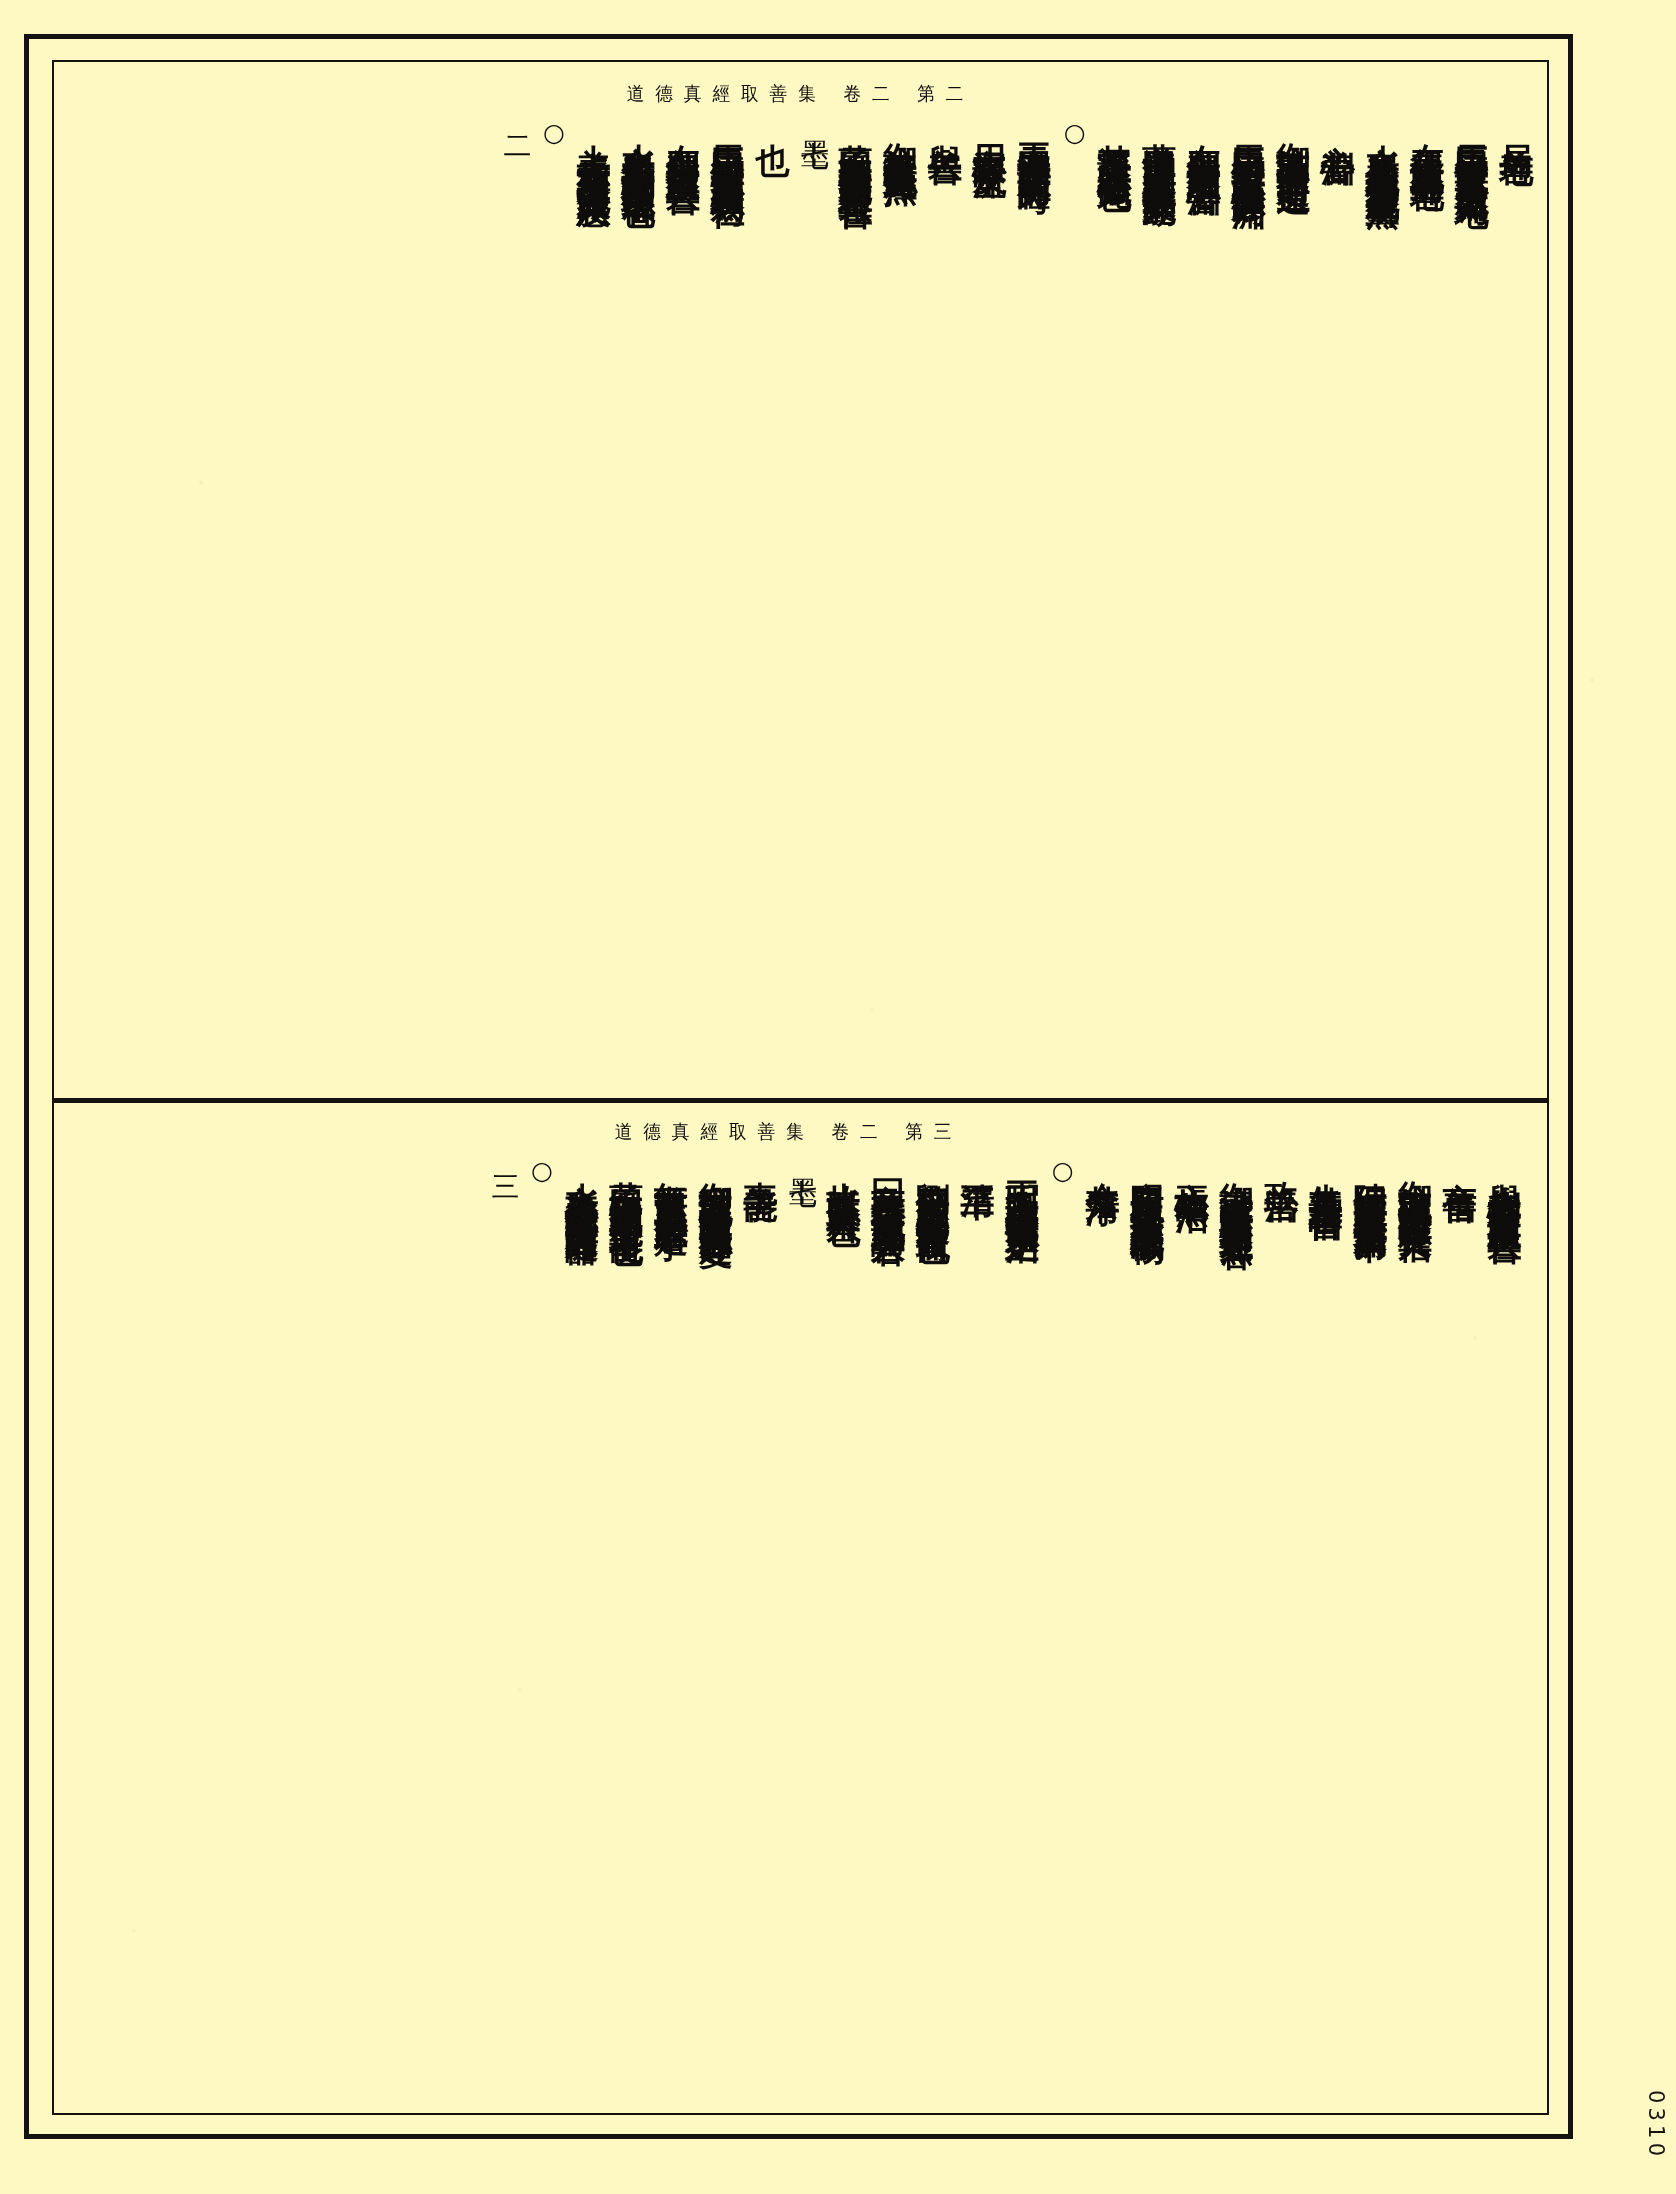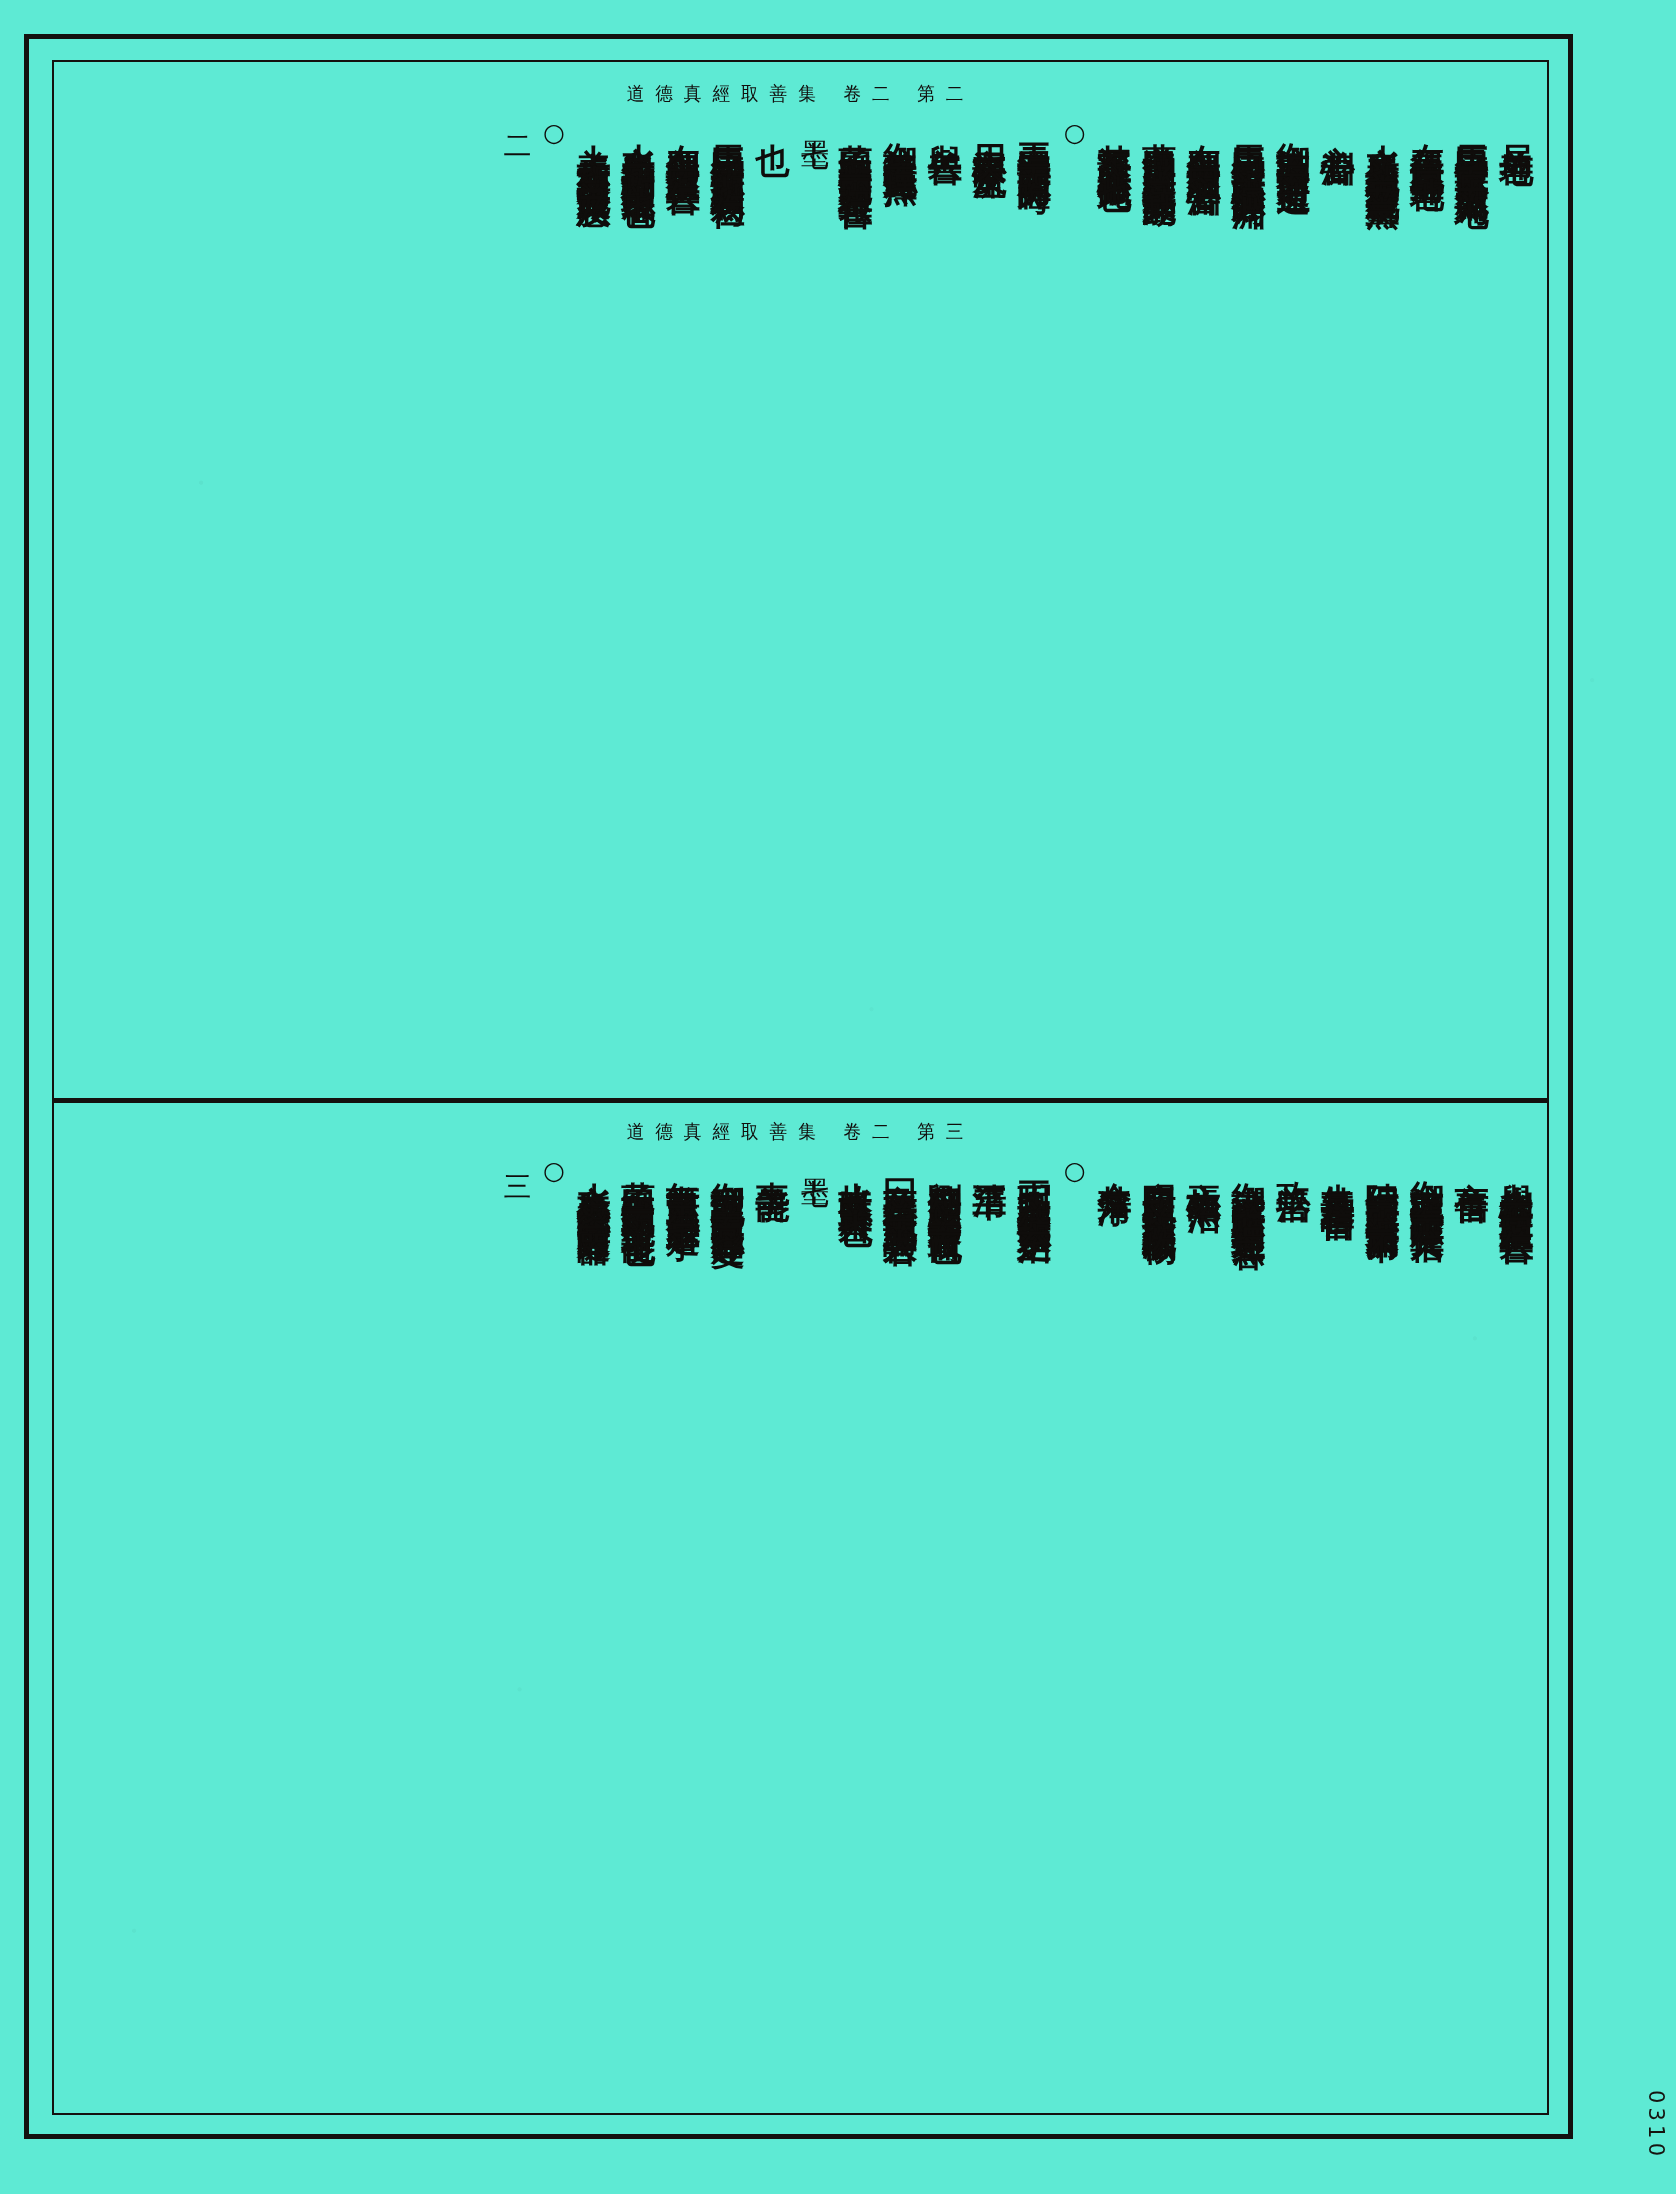--- a/index.html
+++ b/index.html
@@ -14,21 +14,21 @@
     position: relative;
     overflow: hidden;
   }
 
   
   .page {
     position: absolute;
     left: 0; top: 0;
     width: 1676px;
     height: 2194px;
-    background: #5eead4;
+    background: #fef9c3;
   }
 
   
   .scan-noise {
     position: absolute;
     left: 0; top: 0; right: 0; bottom: 0;
     background:
       radial-gradient(circle at 12% 22%, rgba(0,0,0,0.035) 0 1.7px, transparent 2.5px),
       radial-gradient(circle at 67% 9%, rgba(0,0,0,0.03) 0 1.7px, transparent 2.5px),
       radial-gradient(circle at 88% 61%, rgba(0,0,0,0.03) 0 1.7px, transparent 2.5px),
@@ -67,21 +67,21 @@
     height: 0;
     border-top: 5px solid #14110f;
   }
 
   
   .half {
     position: absolute;
     box-sizing: border-box;
   }
   .half.top    { left: 62px; top: 70px;   width: 1477px; height: 1024px; }
-  .half.bottom { left: 62px; top: 1108px; width: 1477px; height: 1002px; }
+  .half.bottom { left: 50px; top: 1108px; width: 1477px; height: 1002px; }
 
   
   .running-header {
     position: absolute;
     top: 11.7px;
     left: 0;
     width: 100%;
     text-align: center;
     font-size: 17.6px;
     letter-spacing: 11px;

